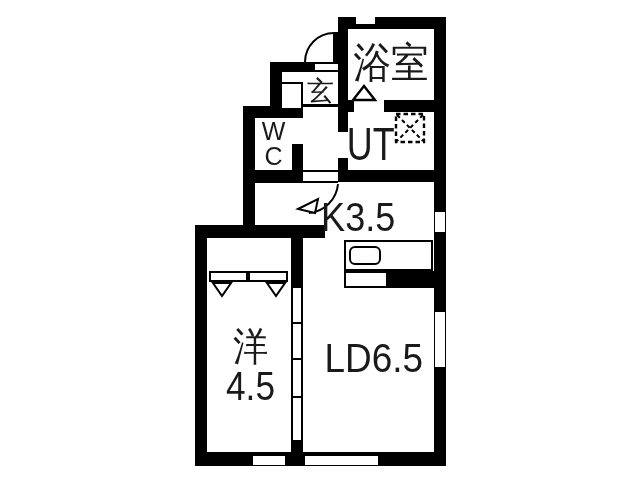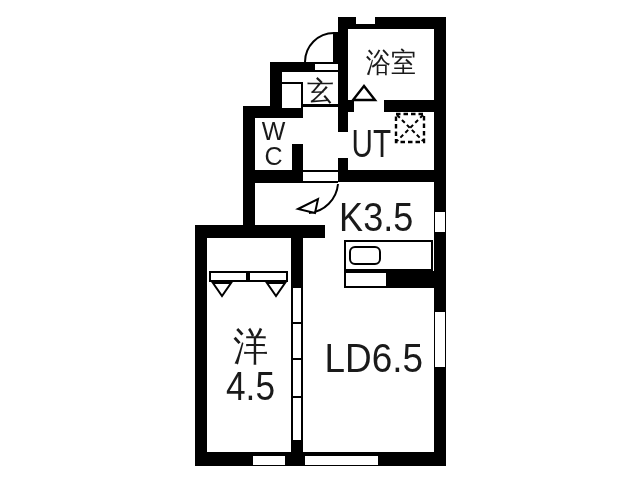--- a/index.html
+++ b/index.html
@@ -71,22 +71,22 @@
     <polygon points="364,86 353,100 375,100" fill="#ffffff" stroke="#000000" stroke-width="2.4"></polygon>
     <polygon points="213,283 231,283 222,296" fill="#ffffff" stroke="#000000" stroke-width="2"></polygon>
     <polygon points="267,283 285,283 276,296" fill="#ffffff" stroke="#000000" stroke-width="2"></polygon>
     <g>
       <rect x="396" y="114" width="28" height="28" fill="none" stroke="#000000" stroke-width="2.4" stroke-dasharray="4.5 3"></rect>
       <line x1="397" y1="115" x2="423" y2="141" stroke="#000000" stroke-width="2" stroke-dasharray="4 3"></line>
       <line x1="423" y1="115" x2="397" y2="141" stroke="#000000" stroke-width="2" stroke-dasharray="4 3"></line>
     </g>
   </svg>
 
-  <div class="lbl" style="left:348px;top:44px;width:86px;height:38px;font-size:28px;"><span class="sq">浴室</span></div>
+  <div class="lbl" style="left:348px;top:44px;width:86px;height:38px;font-size:42px;"><span class="sq">浴室</span></div>
   <div class="lbl" style="left:303px;top:76px;width:35px;height:30px;font-size:27px;"><span>玄</span></div>
   <div class="lbl" style="left:255px;top:118px;width:37px;height:52px;font-size:25px;"><span>W
 C</span></div>
-  <div class="lbl" style="left:345px;top:122px;width:52px;height:44px;font-size:38px;"><span style="transform:scaleX(0.78);transform-origin:center;display:inline-block;">UT</span></div>
-  <div class="lbl" style="left:330px;top:198px;width:92px;height:38px;font-size:40px;"><span class="sq" style="display:inline-block;">K3.5</span></div>
+  <div class="lbl" style="left:345px;top:122px;width:52px;height:44px;font-size:46px;"><span style="transform:scaleX(0.78);transform-origin:center;display:inline-block;">UT</span></div>
+  <div class="lbl" style="left:312px;top:198px;width:92px;height:38px;font-size:40px;"><span class="sq" style="display:inline-block;">K3.5</span></div>
   <div class="lbl" style="left:203px;top:346px;width:95px;height:40px;font-size:40px;"><span style="transform:scaleX(0.88);transform-origin:center;display:inline-block;">洋4.5</span></div>
   <div class="lbl" style="left:318px;top:338px;width:112px;height:40px;font-size:41px;"><span class="sq" style="display:inline-block;">LD6.5</span></div>
 
 </div>
 
 </body></html>

